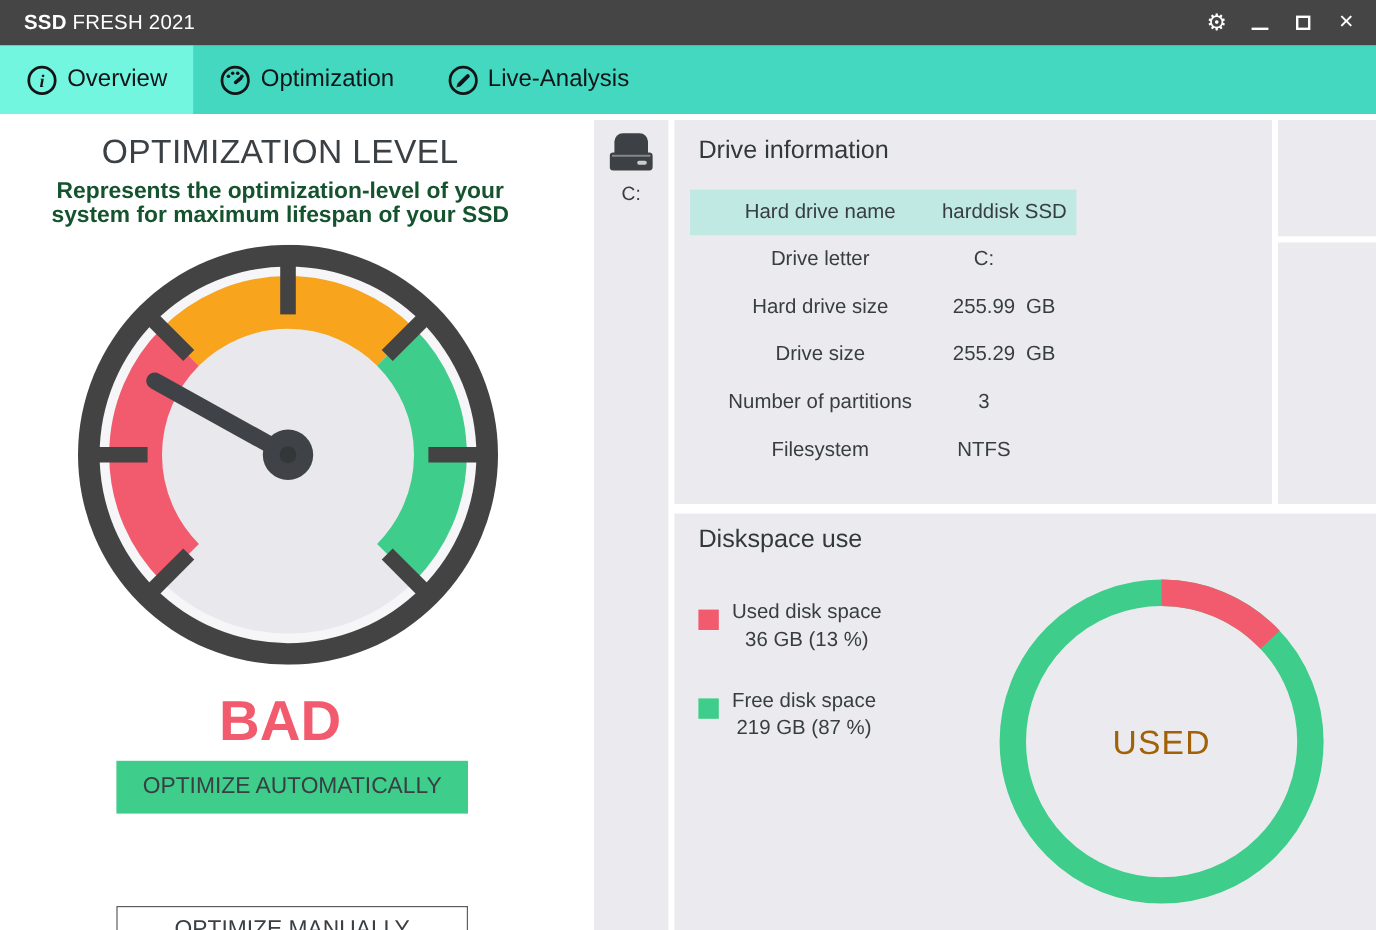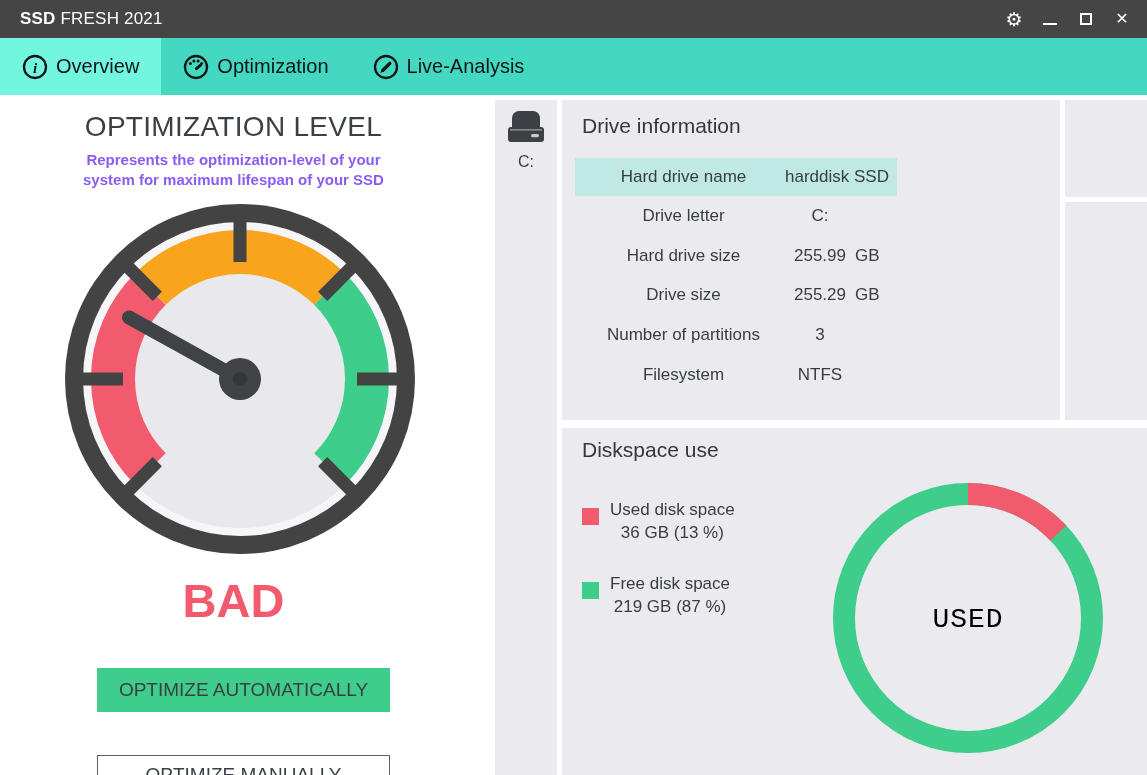--- a/index.html
+++ b/index.html
@@ -59,34 +59,34 @@
 
   .disk-panel{ position:absolute; left:562px; top:428px; width:585px; height:347px;
     background:var(--panel);text-align:center; }
   .legend-square{ position:absolute; left:20px; width:17px; height:17px; }
   .legend-text{ position:absolute; left:48px; font-size:17px; line-height:23px;
     color:var(--text-dark); }
   .donut-wrap{ position:absolute; left:266px; top:50px; width:280px; height:280px; }
   .donut-center{ position:absolute; left:266px; top:50px; width:280px; height:280px;
     display:flex; flex-direction:column; align-items:center; justify-content:center; }
   .donut-pct{ font-size:60px; color:#3d4145; margin-top:8px; }
-  .donut-sub{ font-size:28px; color:#000000; letter-spacing:1px; margin-top:2px;font-family:Liberation Mono, monospace; }
+  .donut-sub{ font-size:28px; color:#a16207; letter-spacing:1px; margin-top:2px; }
 
   
   .left-col{ position:absolute; left:0; top:95px; width:467px; height:680px; background:#fff;border-radius:24px; }
   .opt-heading{ position:absolute; top:16px; width:100%; text-align:center;
     font-size:28px; color:#3b4045; letter-spacing:.3px; }
   .opt-subtitle{ position:absolute; top:55px; width:100%; text-align:center;
-    font-size:15px; font-weight:700; color:#8b5cf6; line-height:20px; }
+    font-size:19px; font-weight:700; color:#14532d; line-height:20px; }
   .gauge-wrap{ position:absolute; left:65px; top:109px; width:350px; height:350px; }
   .status-label{ position:absolute; top:478px; width:100%; text-align:center;
     font-size:47px; font-weight:600; color:var(--red); }
   .btn{ position:absolute; left:97px; width:293px; display:flex; align-items:center;
     justify-content:center; font-size:19px; color:#3a3f44; cursor:default; }
-  .btn-auto{ top:573px; height:44px; background:var(--green); }
+  .btn-auto{ top:539px; height:44px; background:var(--green); }
   .btn-manual{ top:660px; height:39px; background:#fff; border:1px solid #5b5e62; }
 </style>
 </head>
 <body>
 
 <div class="titlebar">
   <div class="title">
     <b>SSD</b>
     <span>FRESH 2021</span>
   </div>

